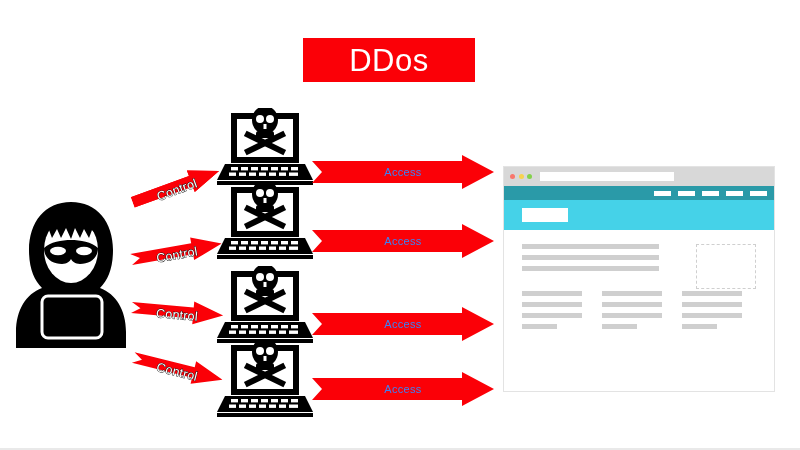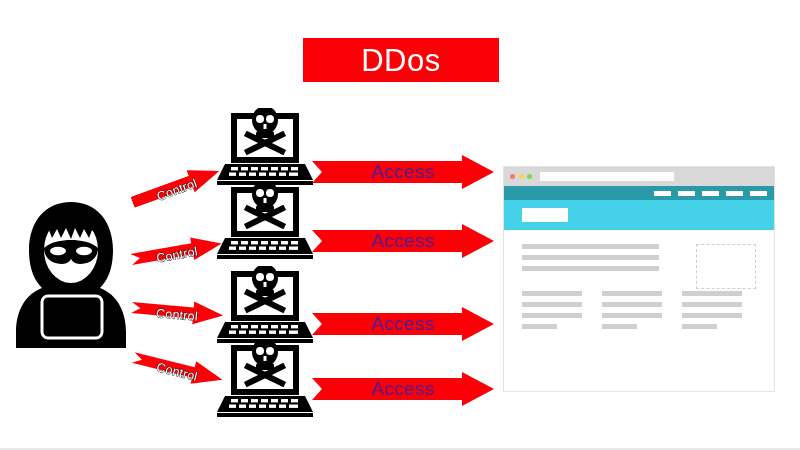--- a/index.html
+++ b/index.html
@@ -19,21 +19,21 @@
     position: absolute;
     left: 0; bottom: 0;
     width: 800px; height: 2px;
     background: #e9e9e9;
   }
 
   
   #title-banner {
     position: absolute;
     left: 303px; top: 38px;
-    width: 196px; height: 44px;
+    width: 172px; height: 44px;
     background: #fb0007;
     display: flex;
     align-items: center;
     justify-content: center;
   }
   #title-banner .title-text {
     color: #ffffff;
     font-size: 31px;
     font-weight: 400;
     letter-spacing: 0.5px;
@@ -83,22 +83,22 @@
     width: 182px;
     height: 34px;
   }
   .access-label {
     position: absolute;
     left: 0; top: 0;
     width: 182px; height: 34px;
     display: flex;
     align-items: center;
     justify-content: center;
-    font-size: 19px;
-    color: #4c1d95;
+    font-size: 11px;
+    color: #3b82f6;
     letter-spacing: 0.3px;
     pointer-events: none;
   }
 
   
   #browser {
     position: absolute;
     left: 503px; top: 166px;
     width: 272px; height: 226px;
     background: #ffffff;

